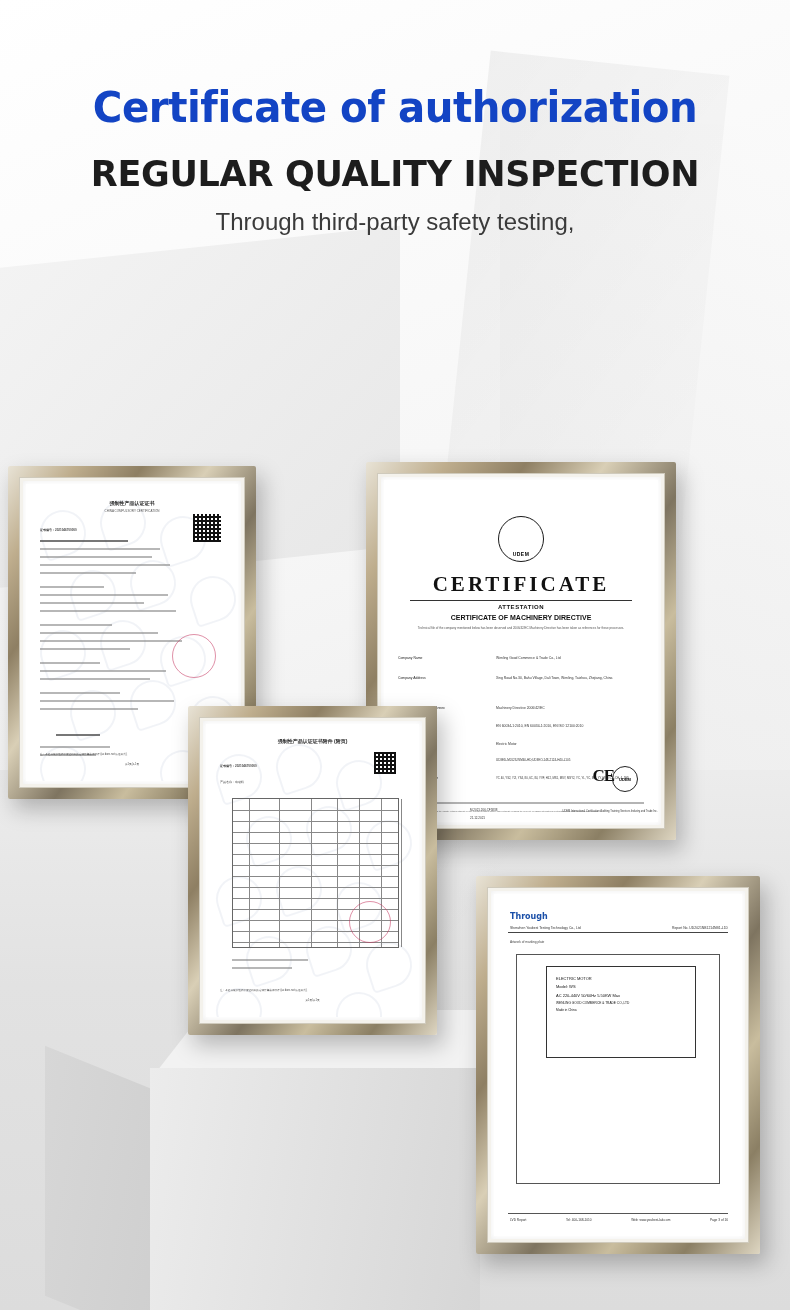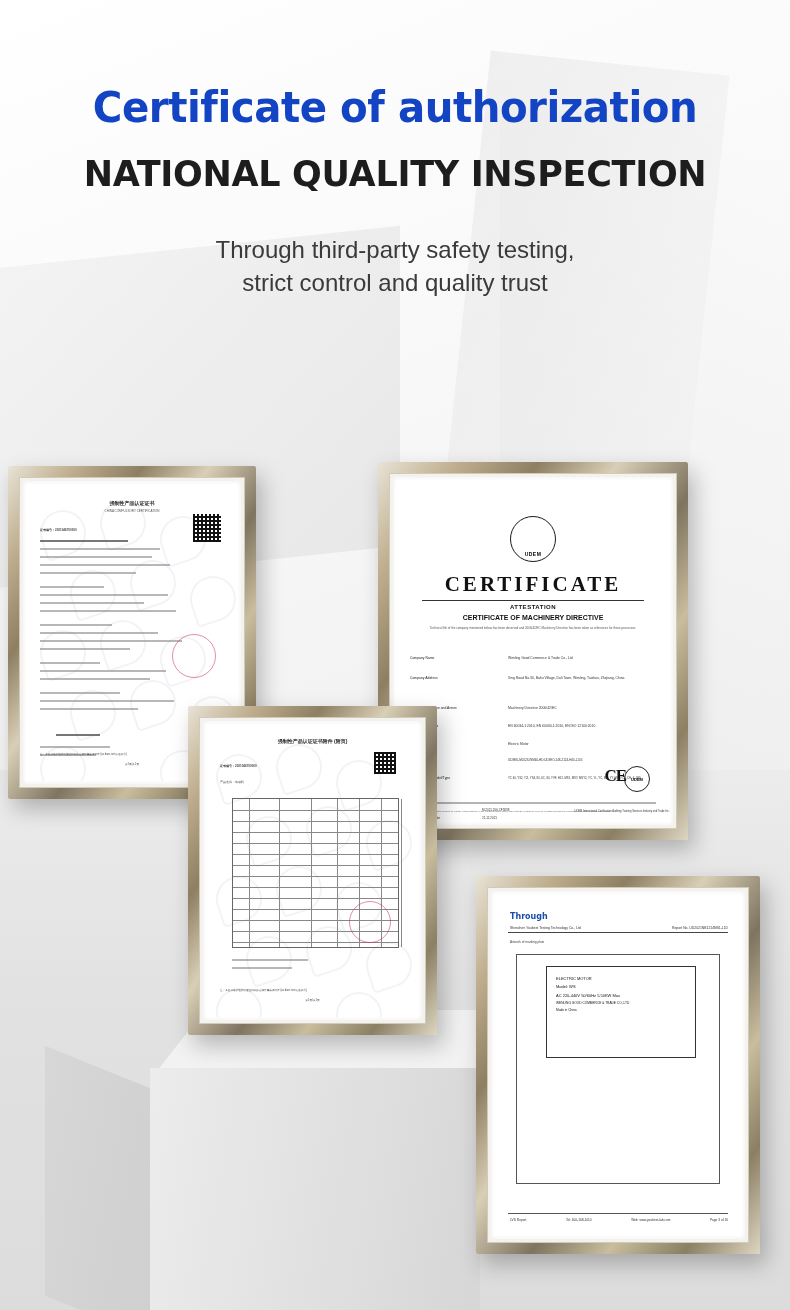--- a/index.html
+++ b/index.html
@@ -103,21 +103,21 @@
   .title-sub {
     margin-top: 22px;
     font-family: "DejaVu Sans", sans-serif;
     font-weight: 700;
     font-size: 35px;
     line-height: 1.28;
     color: #1d1d1d;
     letter-spacing: -0.3px;
   }
   .title-desc {
-    margin-top: 36px;
+    margin-top: 8px;
     font-family: "Liberation Sans", sans-serif;
     font-weight: 400;
     font-size: 24px;
     line-height: 1.38;
     color: #3a3a3a;
   }
 
   
   .frame {
     position: absolute;
@@ -190,21 +190,21 @@
 
   
   #frame1 { left: 8px; top: 466px; width: 248px; height: 333px; }
   .f1-title {
     position: absolute; left: 50%; transform: translateX(-50%);
     top: 16px; font-size: 5px; font-weight: 700; color: #222; white-space: nowrap;
   }
   .f1-sub { position: absolute; left: 50%; transform: translateX(-50%); top: 25px; font-size: 3px; color: #555; }
 
   
-  #frame2 { left: 378px; top: 462px; width: 310px; height: 378px; }
+  #frame2 { left: 366px; top: 462px; width: 310px; height: 378px; }
   .cert-word {
     position: absolute; left: 0; right: 0; top: 92px;
     text-align: center;
     font-family: "Liberation Serif", serif;
     font-weight: 700;
     font-size: 21px;
     letter-spacing: 3px;
     color: #111;
   }
   .cert-rule { position: absolute; left: 26px; right: 26px; top: 120px; height: 1px; background: #333; }
@@ -286,25 +286,24 @@
 
   <div class="podium">
     <div class="podium-top"></div>
     <div class="podium-side"></div>
     <div class="podium-face"></div>
   </div>
 
   <div class="header">
     <div class="title-main">Certificate of authorization</div>
     <div class="title-sub">
-      <div>NATIONAL QUALITY INSPECTION</div>
+      <div>REGULAR QUALITY INSPECTION</div>
     </div>
     <div class="title-desc">
       <div>Through third-party safety testing,</div>
-      <div>strict control and quality trust</div>
     </div>
   </div>
 
   <div class="frame" id="frame1">
     <div class="frame-inner">
       <div class="doc">
 
         <div class="wm">
           <span style="left:14px;top:26px"></span>
             <span style="left:74px;top:16px"></span>

